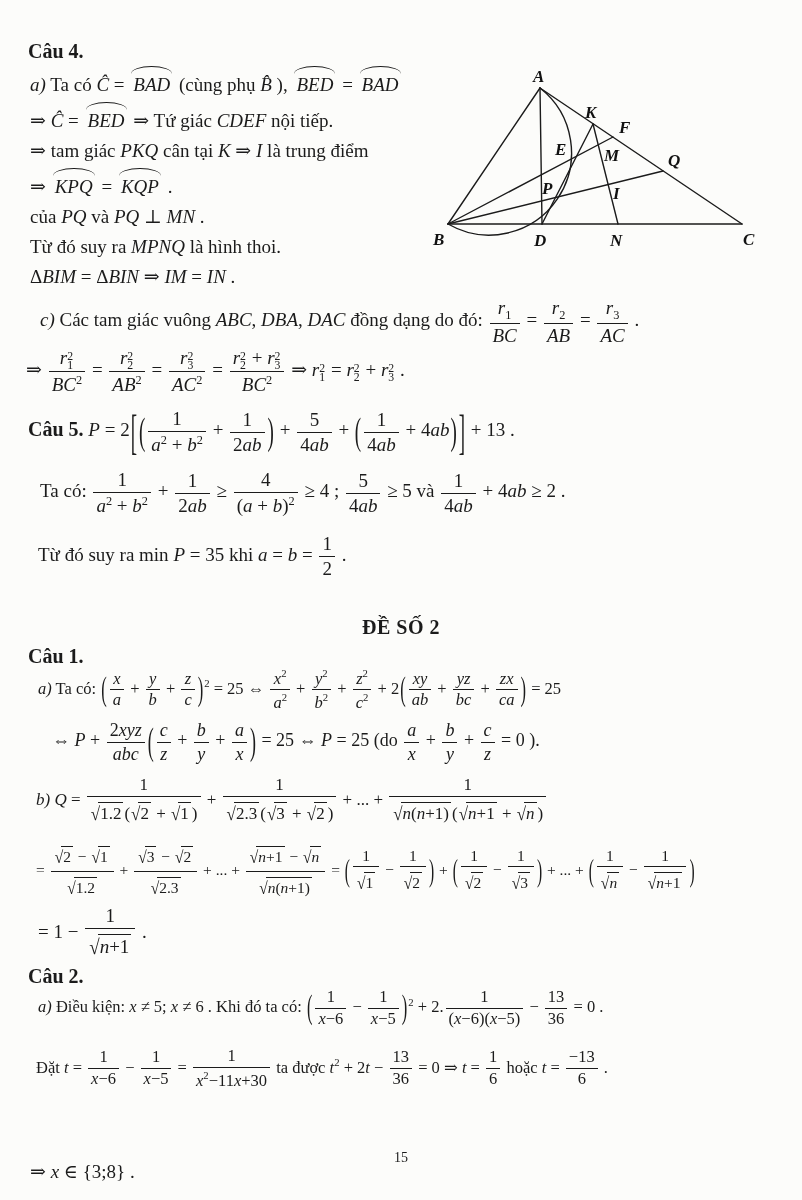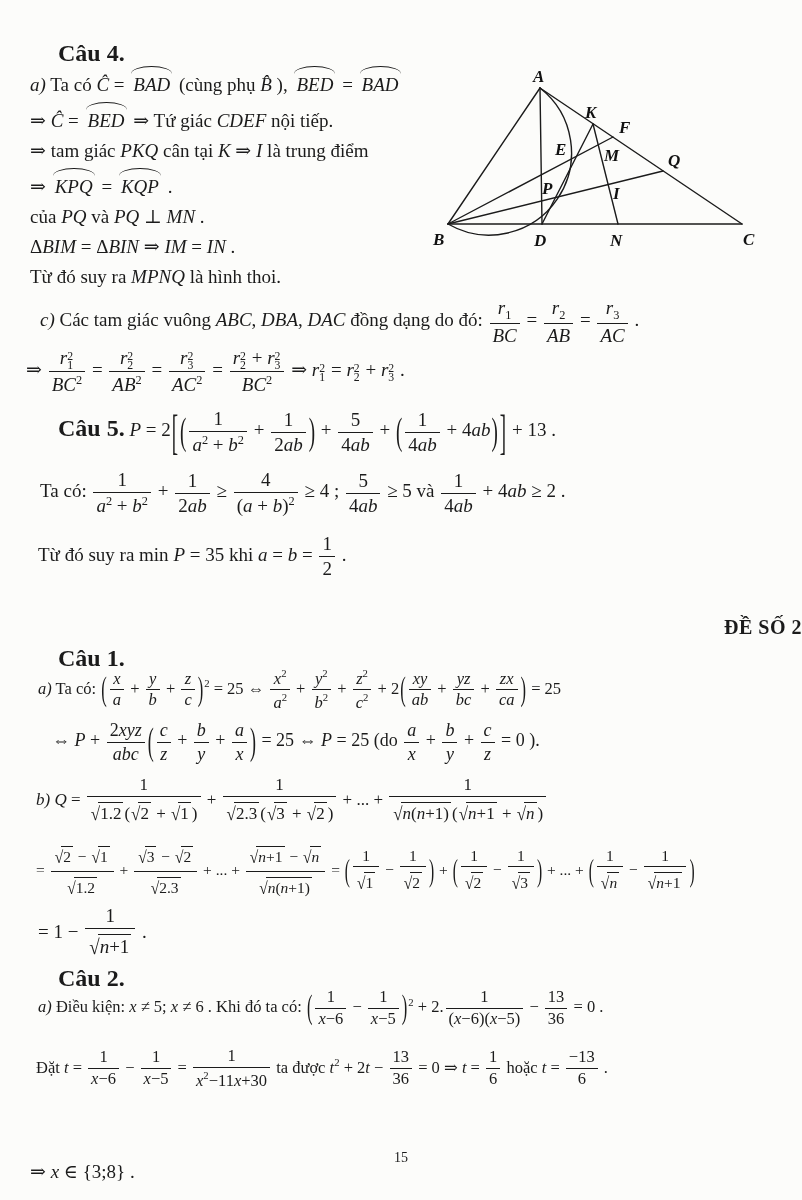--- a/index.html
+++ b/index.html
@@ -4,22 +4,22 @@
 <style>
   html,body{margin:0;padding:0;}
   body{
     width:802px;height:1200px;position:relative;
     background:#fcfcfa;color:#1b1b1b;
     font-family:"Liberation Serif","DejaVu Serif",serif;
     font-size:19px;overflow:hidden;
   }
   .page{position:absolute;inset:0;}
   .abs{position:absolute;white-space:nowrap;}
-  .qlabel{font-weight:bold;font-size:24px;margin-left:30px;}
-  .center-head{left:0;width:100%;text-align:right;font-weight:bold;font-size:20px;letter-spacing:.5px;}
+  .qlabel{font-weight:bold;font-size:20px;}
+  .center-head{left:0;width:100%;text-align:center;font-weight:bold;font-size:20px;letter-spacing:.5px;}
   .textblock{line-height:25px;}
   .textblock .tline{margin-bottom:5px;}
   .mline{white-space:nowrap;}
 
   
   .fr{display:inline-block;vertical-align:middle;text-align:center;margin:0 2px;line-height:1.15;}
   .fr>.nu{display:block;border-bottom:1.3px solid #1b1b1b;padding:0 3px 1px;}
   .fr>.de{display:block;padding:1px 3px 0;}
 
   
@@ -56,22 +56,22 @@
 <div class="page">
 
   <div class="abs qlabel" style="left:28px;top:40px;">Câu 4.</div>
 
   <div class="abs textblock" style="left:30px;top:66px;width:402px;">
     <div class="tline"><i>a)</i> Ta có <i>Ĉ</i> = <span class="arc"><i>BAD</i></span> (cùng phụ <i>B̂</i> ), <span class="arc"><i>BED</i></span> = <span class="arc"><i>BAD</i></span></div>
     <div class="tline">⇒ <i>Ĉ</i> = <span class="arc"><i>BED</i></span> ⇒ Tứ giác <i>CDEF</i> nội tiếp.</div>
     <div class="tline">⇒ tam giác <i>PKQ</i> cân tại <i>K</i> ⇒ <i>I</i> là trung điểm</div>
     <div class="tline">⇒ <span class="arc"><i>KPQ</i></span> = <span class="arc"><i>KQP</i></span> .</div>
     <div class="tline">của <i>PQ</i> và <i>PQ</i> ⊥ <i>MN</i> .</div>
+    <div class="tline">Từ đó suy ra <i>MPNQ</i> là hình thoi.</div>
     <div class="tline">Δ<i>BIM</i> = Δ<i>BIN</i> ⇒ <i>IM</i> = <i>IN</i> .</div>
-    <div class="tline">Từ đó suy ra <i>MPNQ</i> là hình thoi.</div>
   </div>
 
   <svg class="fig" viewBox="426 54 376 200">
       <line x1="540" y1="88" x2="448" y2="224"></line>
       <line x1="540" y1="88" x2="742" y2="224"></line>
       <line x1="448" y1="224" x2="742" y2="224"></line>
       <line x1="540" y1="88" x2="542" y2="224"></line>
       <line x1="448" y1="224" x2="613" y2="137"></line>
       <line x1="448" y1="224" x2="663" y2="171"></line>
       <line x1="593" y1="124" x2="542" y2="224"></line>

